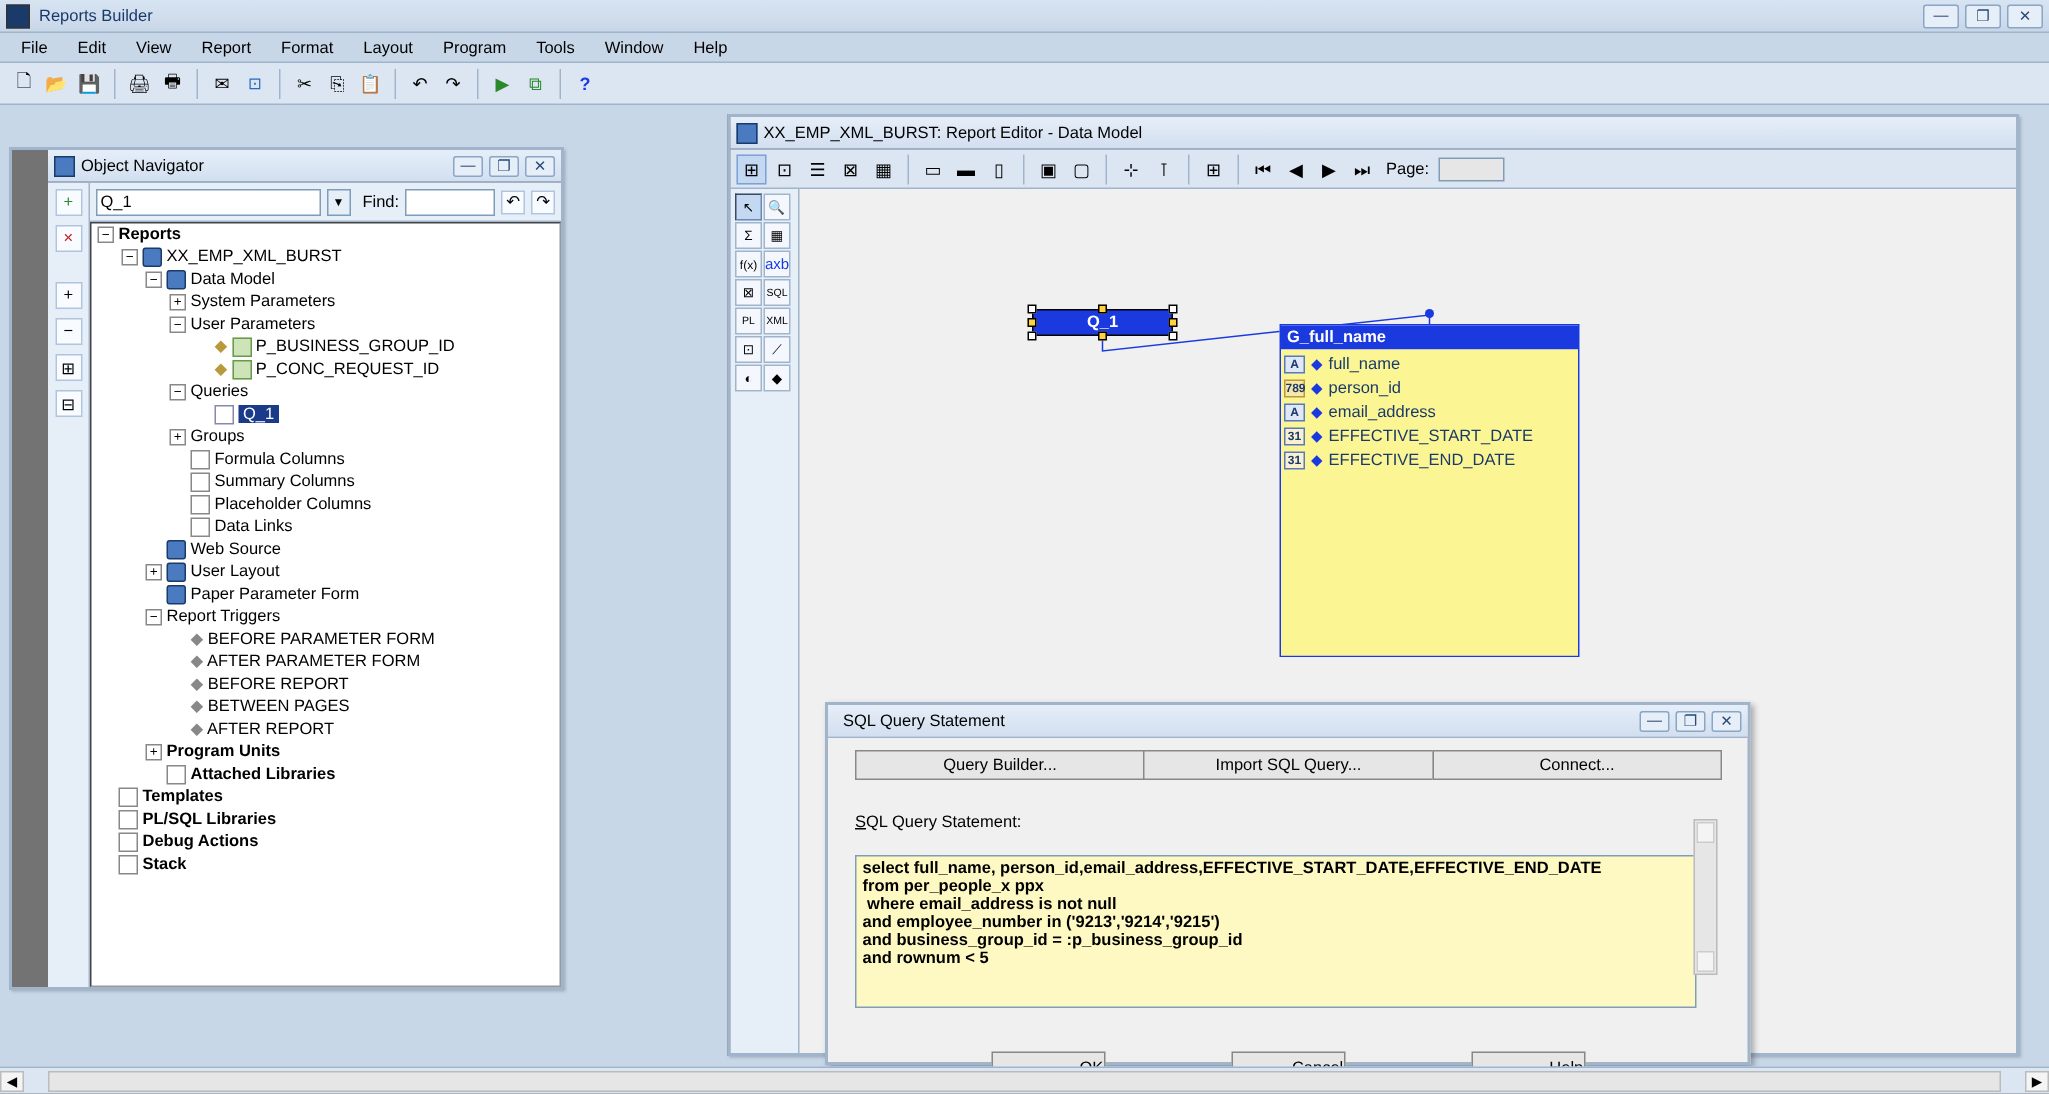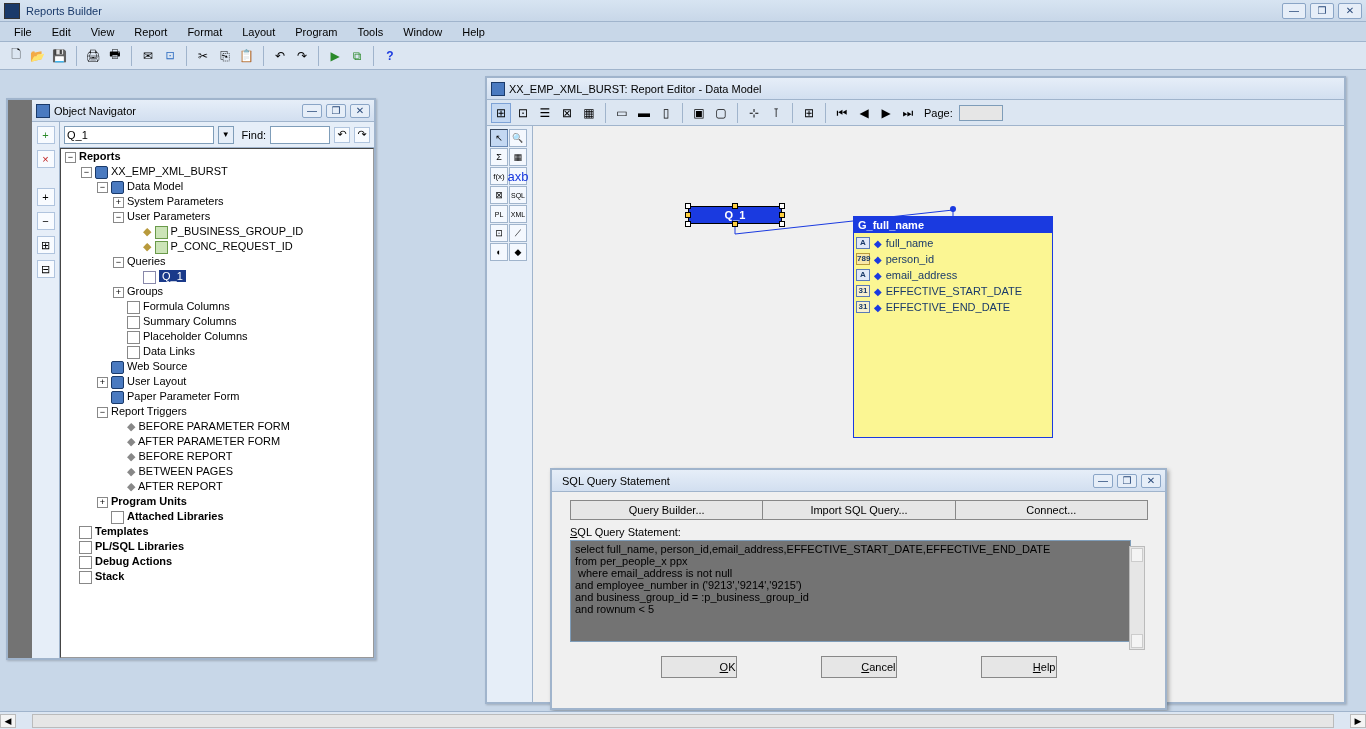--- a/index.html
+++ b/index.html
@@ -183,25 +183,25 @@
   position: absolute;
   left: 550px; top: 398px; width: 617px; height: 242px;
   background: #f0f0f0; border: 2px solid #a0b4cc;
   box-shadow: 2px 2px 4px rgba(0,0,0,0.3);
 }
 .sql-tabs { display: flex; margin: 8px 18px 0; }
 .sql-tab {
   flex: 1; height: 20px; border: 1px solid #888; background: #e6e6e6;
   text-align: center; line-height: 18px; font-size: 11px; margin-right: -1px;
 }
-.sql-label { margin: 6px 18px 2px; }
+.sql-label { margin: 22px 18px 2px; }
 .sql-textarea {
-  margin: 0 18px; width: calc(100% - 52px); height: 102px;
-  border: 1px solid #7f9db9; background: #737373; font-family: Tahoma, Arial; font-size: 11px;
-  padding: 2px 4px; white-space: pre; overflow: auto; resize: none;
+  margin: 14px 18px; width: calc(100% - 52px); height: 102px;
+  border: 1px solid #7f9db9; background: #fef9c3; font-family: Tahoma, Arial; font-size: 11px;
+  padding: 2px 4px; white-space: pre; overflow: auto; resize: none; font-weight: bold;
 }
 .sql-scrollbar-v { position: absolute; right: 20px; top: 76px; width: 16px; height: 104px; background: #e6e6e6; border: 1px solid #bbb;}
 .sql-scrollbar-v .thumb { position:absolute; top:1px; left:1px; right:1px; height:14px; background:#f4f4f4; border:1px solid #ccc;}
 .sql-scrollbar-v .thumb2 { position:absolute; bottom:1px; left:1px; right:1px; height:14px; background:#f4f4f4; border:1px solid #ccc;}
 .sql-btns { display: flex; justify-content: center; gap: 84px; margin-top: 12px;}
 .sql-btn { width: 76px; height: 22px; border: 1px solid #888; background: #e6e6e6; text-align:right; line-height:20px;}
 .sql-btn u { text-decoration: underline; }
 
 .ws-scroll {
   position: absolute; left: 0; right: 0; bottom: 0; height: 18px; background: #dce6f2; border-top: 1px solid #a0b4cc;
@@ -388,21 +388,21 @@
       <span style="margin-left:4px">Page:</span>
       <input style="width: 44px; height: 16px; border: 1px solid rgb(127, 157, 185); margin-left: 4px; background: rgb(230, 230, 230);" disabled="" value="">
     </div>
     <div class="rep-canvas-wrap">
       <div class="rep-palette">
         <div class="pal-btn sel">↖</div>
         <div class="pal-btn">🔍</div>
         <div class="pal-btn">Σ</div>
         <div class="pal-btn">▦</div>
         <div class="pal-btn" style="font-size:8px">f(x)</div>
-        <div class="pal-btn" style="font-size:13px;color:#1a3ae0">axb</div>
+        <div class="pal-btn" style="font-size:10px;color:#1a3ae0">axb</div>
         <div class="pal-btn">⊠</div>
         <div class="pal-btn" style="font-size:7px">SQL</div>
         <div class="pal-btn" style="font-size:7px">PL</div>
         <div class="pal-btn" style="font-size:7px">XML</div>
         <div class="pal-btn">⊡</div>
         <div class="pal-btn">⟋</div>
         <div class="pal-btn">◐</div>
         <div class="pal-btn">◆</div>
       </div>
       <div class="rep-canvas">

